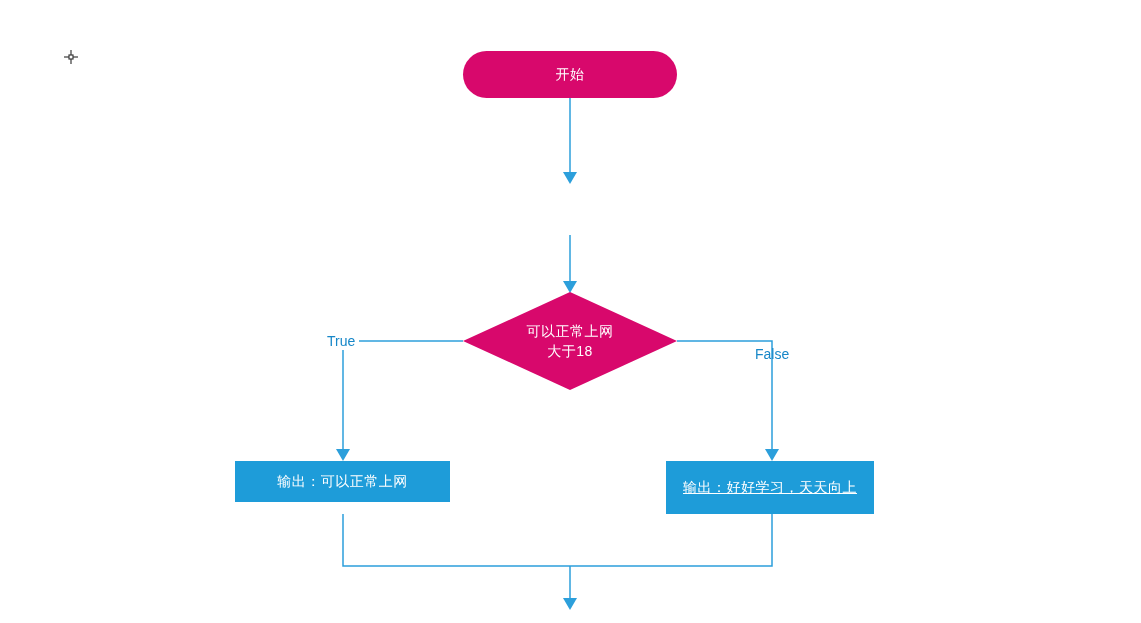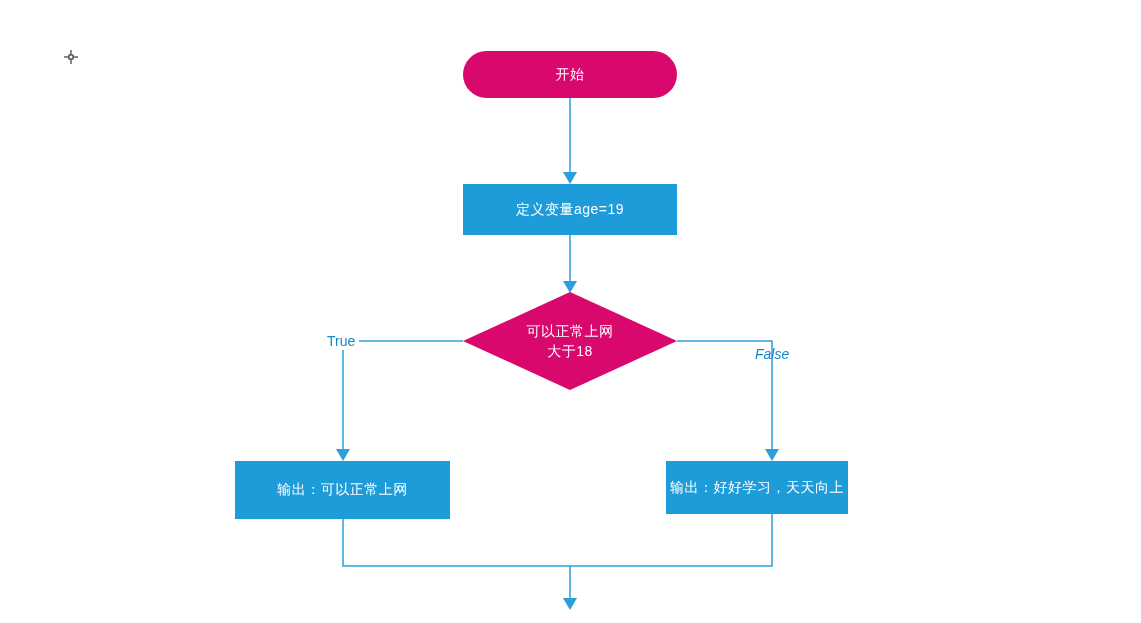--- a/index.html
+++ b/index.html
@@ -63,34 +63,31 @@
     <g>
       <line x1="570" y1="520" x2="570" y2="553" stroke="#2c9fdb" stroke-width="1.5"></line>
       <path d="M570,564 L563,552 L577,552 Z" fill="#2c9fdb"></path>
     </g>
   </svg>
 
   <div class="node terminator" style="left:463px;top:5px;width:214px;height:47px;">
     <span>开始</span>
   </div>
 
-  <div class="node process" style="left:463px;top:138px;width:214px;height:51px;">
-    <span>定义变量age=19</span>
-  </div>
 
   <div class="node decision" style="left:463px;top:246px;width:214px;height:98px;">
     <span>可以正常上网</span>
     <span>大于18</span>
   </div>
 
-  <div class="node process" style="left:235px;top:415px;width:215px;height:58px;">
+  <div class="node process" style="left:235px;top:415px;width:215px;height:41px;">
     <span>输出：可以正常上网</span>
   </div>
 
-  <div class="node process" style="left:666px;top:415px;width:182px;height:53px;">
+  <div class="node process" style="left:666px;top:415px;width:208px;height:53px;text-decoration:underline;">
     <span>输出：好好学习，天天向上</span>
   </div>
 
 
   <div class="edge-label" style="left:327px;top:287px;">True</div>
-  <div class="edge-label" style="left:755px;top:300px;font-style:italic;">False</div>
+  <div class="edge-label" style="left:755px;top:300px;">False</div>
 
 </div>
 
 </body></html>

